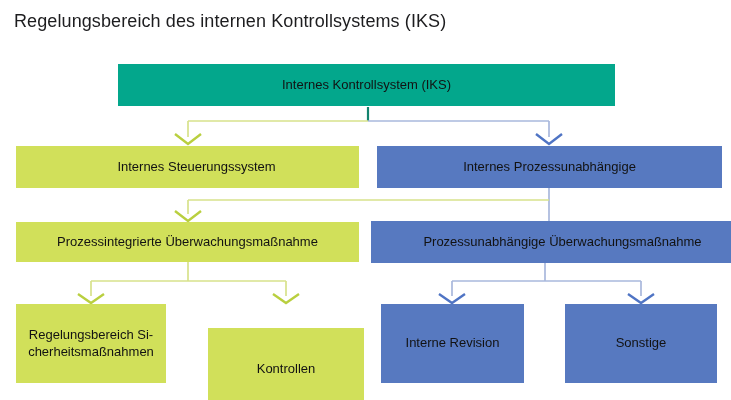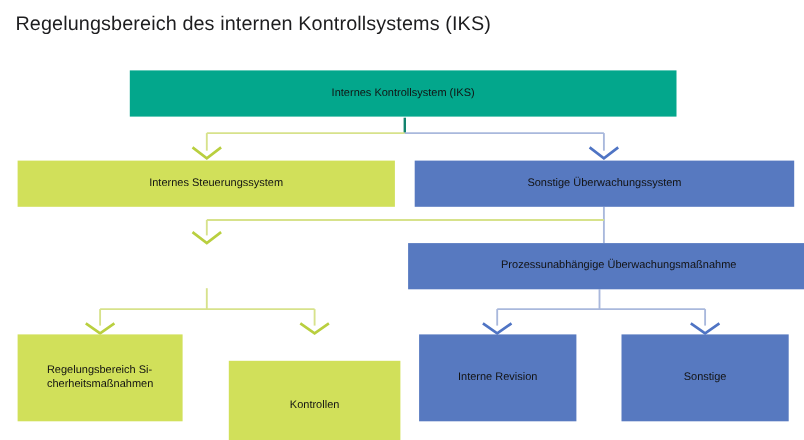--- a/index.html
+++ b/index.html
@@ -13,21 +13,21 @@
   }
   .connectors{position:absolute;left:0;top:0;}
   .connectors path,.connectors polyline{fill:none;}
   .cteal{stroke:#12836e;stroke-width:2.2;}
   .clime-l{stroke:#d7e28b;stroke-width:1.7;}
   .clime-a{stroke:#b9cf3f;stroke-width:2.4;}
   .cblue-l{stroke:#a9b8dc;stroke-width:1.7;}
   .cblue-a{stroke:#4f74c4;stroke-width:2.4;}
   .node{
     position:absolute;display:flex;align-items:center;justify-content:center;
-    text-align:left;font-size:10px;color:#121212;line-height:1.25;
+    text-align:center;font-size:13px;color:#121212;line-height:1.25;
     box-sizing:border-box;padding:2px 6px;
   }
   .node span{white-space:pre-line;}
   .teal{background:#03a78c;}
   .lime{background:#d1e05a;}
   .blue{background:#5779c0;}
   .n-root{left:118px;top:64px;width:497px;height:42px;}
   .n-r2a{left:16px;top:146px;width:343px;height:42px;padding-left:24px;}
   .n-r2b{left:377px;top:146px;width:345px;height:42px;}
   .n-r3a{left:16px;top:222px;width:343px;height:40px;}
@@ -78,23 +78,26 @@
 
   <div class="node teal n-root">
     <span>Internes Kontrollsystem (IKS)</span>
   </div>
 
   <div class="node lime n-r2a">
     <span>Internes Steuerungssystem</span>
   </div>
 
   <div class="node blue n-r2b">
-    <span>Sonstige Überwachungssystem</span>
+    <span>Internes Prozessunabhängige</span>
   </div>
 
+  <div class="node lime n-r3a">
+    <span>Prozessintegrierte Überwachungsmaßnahme</span>
+  </div>
 
   <div class="node blue n-r3b">
     <span>Prozessunabhängige Überwachungsmaßnahme</span>
   </div>
 
   <div class="node lime n-r4a">
     <span>Regelungsbereich Si-
 cherheitsmaßnahmen</span>
   </div>
 

